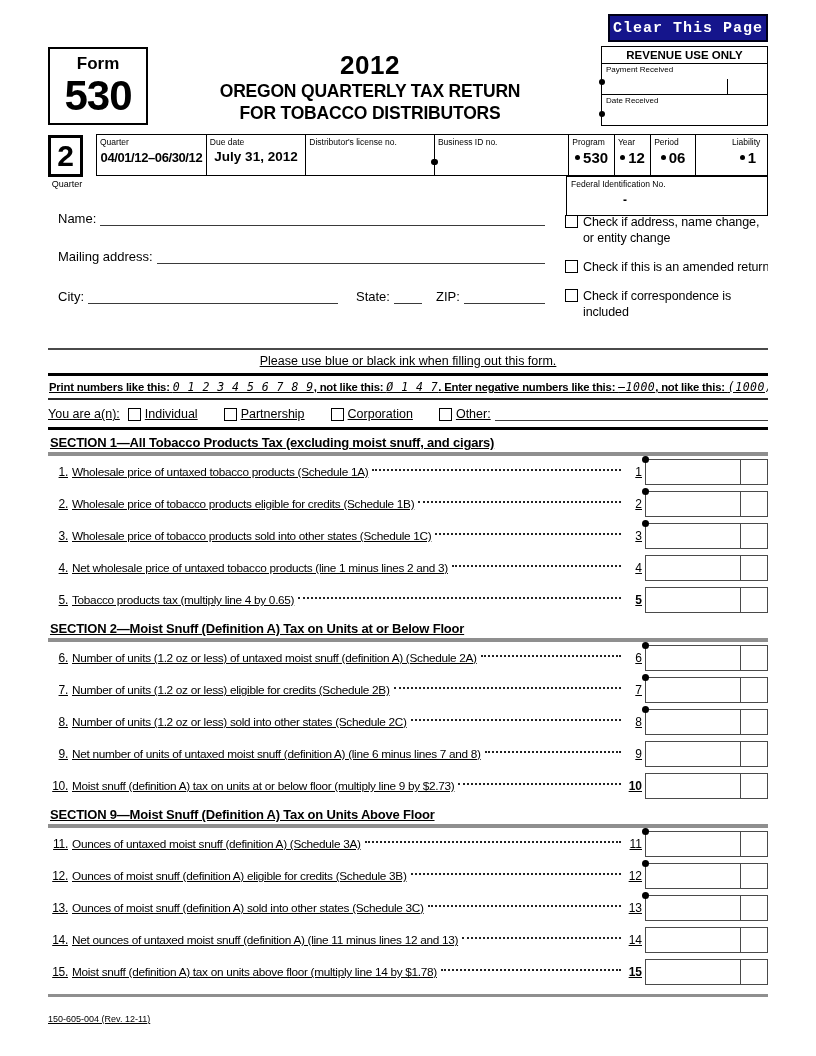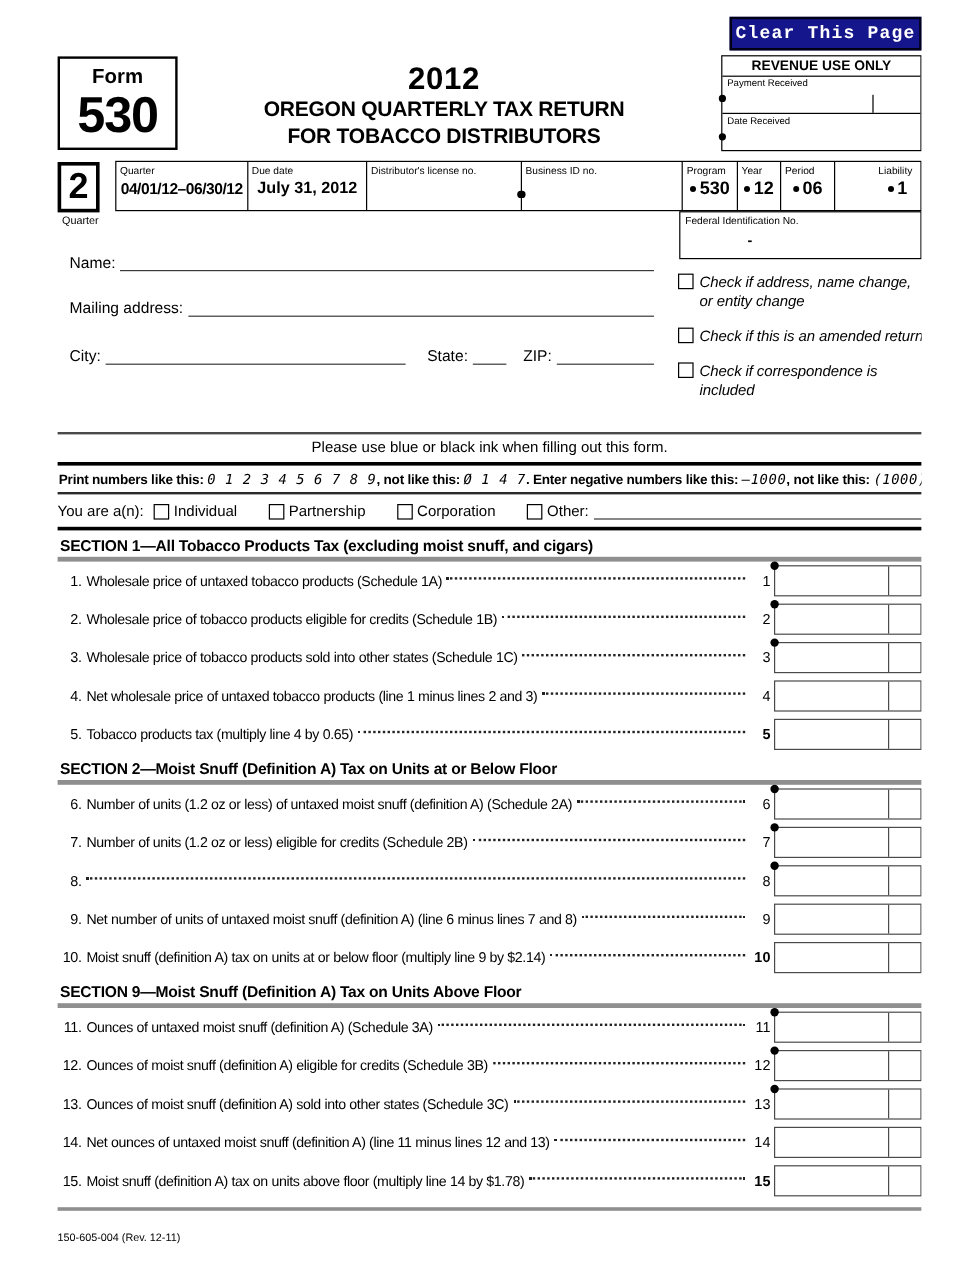--- a/index.html
+++ b/index.html
@@ -52,27 +52,27 @@
   
   .fed-box { position:absolute; left:566px; top:176px; width:202px; height:40px; border:1px solid #000; font-size:8.5px; padding:2px 0 0 4px; }
   .fed-val { font-size:12px; font-weight:bold; padding-left:52px; margin-top:4px; }
 
   
   .addr-row { position:absolute; display:flex; align-items:flex-end; font-size:13px; }
   .u-line { border-bottom:1px solid #3a3a3a; height:16px; margin-left:4px; }
   .grow { flex:1; }
 
   
-  .chk-stack { position:absolute; left:565px; top:227px; width:205px;font-style:italic; }
+  .chk-stack { position:absolute; left:565px; top:214px; width:205px; }
   .chk-item { display:flex; margin-bottom:13px; cursor:pointer; }
   .chk-box { flex:none; width:13px; height:13px; border:1.5px solid #000; margin:1px 5px 0 0; background:#fff; }
   .chk-lbl { font-size:12.5px; line-height:1.28; letter-spacing:-0.1px; }
 
   
-  .lower { position:absolute; left:48px; top:360px; width:720px; }
+  .lower { position:absolute; left:48px; top:348px; width:720px;text-decoration:underline; }
   .band-ink { border-top:2px solid #4a4a4a; border-bottom:3px solid #000; text-align:center;
     font-size:12.5px; padding:4px 0 5px; }
   .band-print { border-bottom:2px solid #2a2a2a; font-size:11.3px; font-weight:bold;
     letter-spacing:-0.2px; padding:4px 1px 4px 1px; white-space:nowrap; }
   .hand { font-family:"DejaVu Sans Mono", monospace; font-style:italic; font-weight:normal; font-size:11.5px; letter-spacing:0.5px; }
   .band-entity { display:flex; align-items:center; font-size:12.5px; padding:7px 0 6px;
     border-bottom:3px solid #000; }
   .ent-prefix { margin-right:8px; }
   .ent-item { display:flex; align-items:center; margin-right:26px; cursor:pointer; }
   .ent-item .chk-box { margin:0 4px 0 0; }
@@ -315,39 +315,40 @@
         <span class="ln-label">Number of units (1.2 oz or less) eligible for credits (Schedule 2B)</span>
         <span class="leader"></span>
         <span class="ln-right">7</span>
         <span class="amount-box">
             <span class="bullet-dot"></span>
             <span class="cents-divider"></span>
           </span>
       </div>
       <div class="line-row">
         <span class="ln-num">8.</span>
+        <span class="ln-label">Number of units (1.2 oz or less) sold into other states (Schedule 2C)</span>
         <span class="leader"></span>
         <span class="ln-right">8</span>
         <span class="amount-box">
             <span class="bullet-dot"></span>
             <span class="cents-divider"></span>
           </span>
       </div>
       <div class="line-row">
         <span class="ln-num">9.</span>
         <span class="ln-label">Net number of units of untaxed moist snuff (definition A) (line 6 minus lines 7 and 8)</span>
         <span class="leader"></span>
         <span class="ln-right">9</span>
         <span class="amount-box">
             <span class="cents-divider"></span>
           </span>
       </div>
       <div class="line-row bold">
         <span class="ln-num">10.</span>
-        <span class="ln-label">Moist snuff (definition A) tax on units at or below floor (multiply line 9 by $2.14)</span>
+        <span class="ln-label">Moist snuff (definition A) tax on units at or below floor (multiply line 9 by $2.73)</span>
         <span class="leader"></span>
         <span class="ln-right">10</span>
         <span class="amount-box">
             <span class="cents-divider"></span>
           </span>
       </div>
     </div>
 
     <div class="section sec3">
       <div class="section-heading">SECTION 9—Moist Snuff (Definition A) Tax on Units Above Floor</div>

